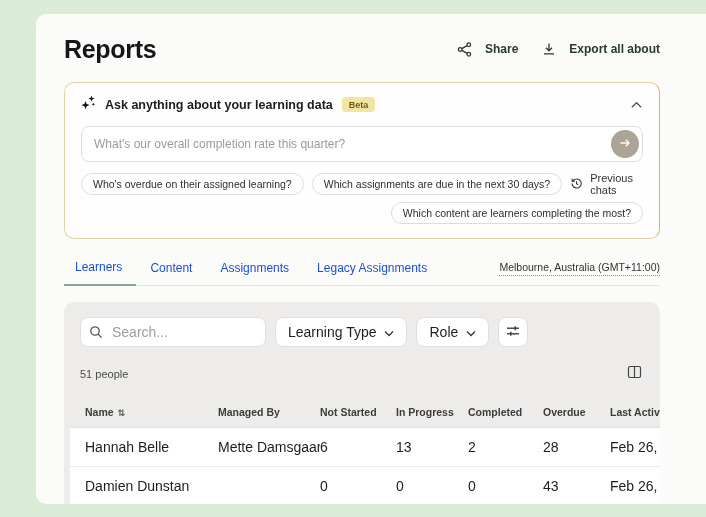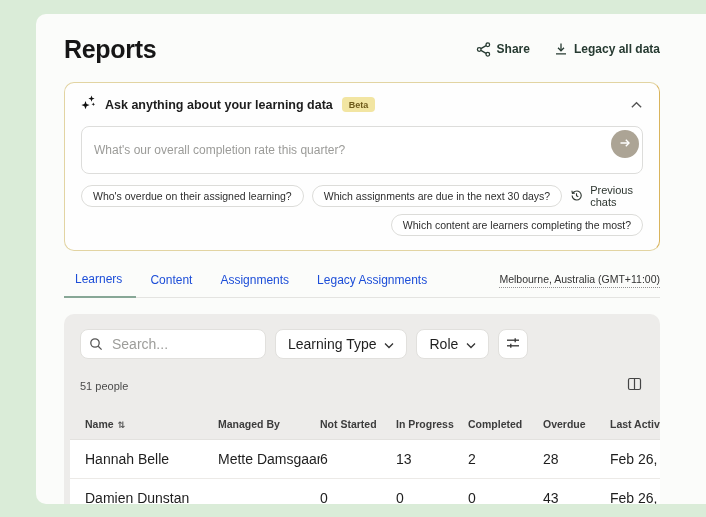--- a/index.html
+++ b/index.html
@@ -17,40 +17,40 @@
     background:#fbfcfa;
     border-radius:10px 0 0 10px;
     overflow:hidden;
   }
   .content { padding:0 46px 0 28px; }
 
   
   .page-header { display:flex; justify-content:space-between; margin-top:20px; }
   .page-title { font-size:25px; font-weight:600; letter-spacing:-0.3px; line-height:30px; color:#161616; }
   .header-actions { display:flex; align-items:center; gap:24px; }
-  .action-link { display:flex; align-items:center; gap:6px; font-size:12px; font-weight:600; color:#263a31; cursor:pointer; }
+  .action-link { display:flex; align-items:center; gap:13px; font-size:12px; font-weight:600; color:#263a31; cursor:pointer; }
   .action-link svg { display:block; }
 
   
   .ai-panel {
     margin-top:18px;
     background:#fefefe;
     border:1px solid #e2d4a2;
     border-right-color:#d9b45c;
     border-radius:10px;
     padding:12px 16px 14px;
   }
   .ai-header { display:flex; align-items:center; gap:9px; cursor:pointer; }
   .ai-title { font-size:12.5px; font-weight:700; color:#1d1d1d; }
   .beta-badge { background:#f2e5a2; color:#6e5a1a; font-size:9px; font-weight:600; padding:2.5px 7px; border-radius:4px; }
   .collapse-btn { margin-left:auto; display:flex; align-items:center; cursor:pointer; }
 
   .ask-row { position:relative; margin-top:12px; }
   .ask-input {
-    width:100%; height:48px;
+    width:100%; height:36px;
     border:1px solid #dddddb; border-radius:8px;
     padding:0 44px 0 12px;
     font-size:12px; font-family:"Liberation Sans",sans-serif; color:#333;
     background:#fff; outline:none;
   }
   .ask-input::placeholder { color:#9b9b98; }
   .send-button {
     position:absolute; right:4px; top:4px;
     width:28px; height:28px; border-radius:50%;
     background:#aca495; border:none; cursor:pointer;
@@ -134,21 +134,21 @@
         <div class="action-link">
           <span>
             <svg width="14" height="14" viewBox="0 0 14 14">
                 <g stroke="#263a31" stroke-width="1.3" fill="none">
                   <path d="M7 1.5 V8.5"></path>
                   <path d="M4 5.8 L7 8.8 L10 5.8"></path>
                   <path d="M2 11.8 H12"></path>
                 </g>
               </svg>
           </span>
-          <span>Legacy all data</span>
+          <span>Export all about</span>
         </div>
       </div>
     </div>
 
     <div class="ai-panel">
       <div class="ai-header">
         <span>
           <svg width="15" height="15" viewBox="0 0 15 15" fill="#111">
             <path d="M4.5 6 L5.6 9 L8.6 10.1 L5.6 11.2 L4.5 14.2 L3.4 11.2 L0.4 10.1 L3.4 9 Z"></path>
             <path d="M10.5 0.5 L11.3 2.8 L13.6 3.6 L11.3 4.4 L10.5 6.7 L9.7 4.4 L7.4 3.6 L9.7 2.8 Z"></path>

